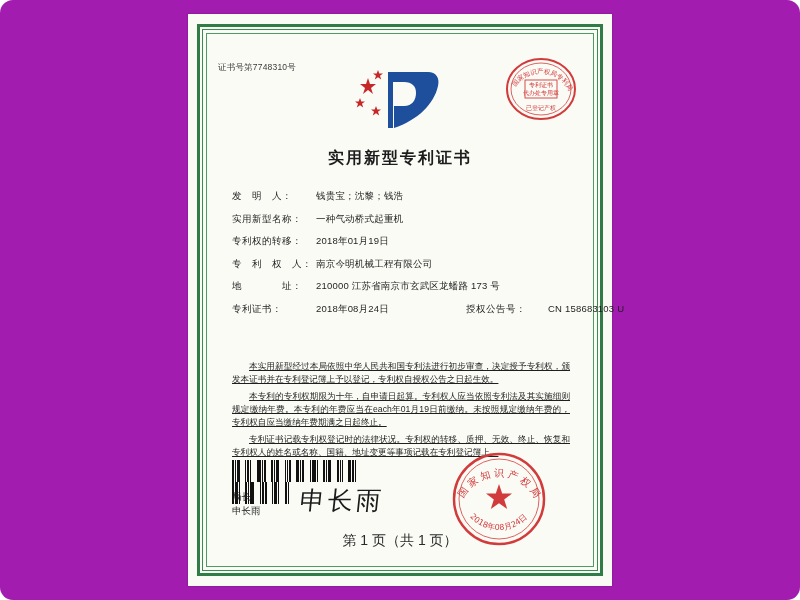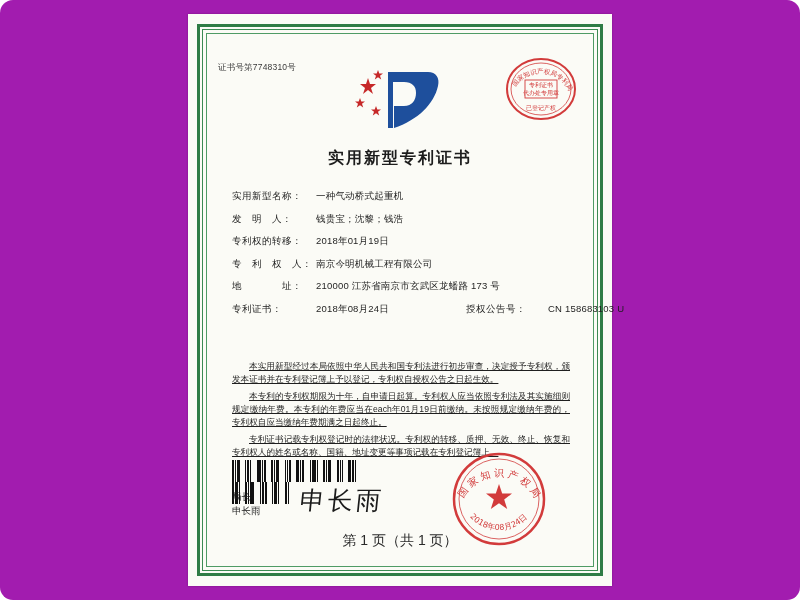--- a/index.html
+++ b/index.html
@@ -269,26 +269,26 @@
           <text x="37" y="35" font-size="6" fill="#d23b3b" text-anchor="middle" font-family="DejaVu Sans, sans-serif">专利证书</text>
           <text x="37" y="43" font-size="6" fill="#d23b3b" text-anchor="middle" font-family="DejaVu Sans, sans-serif">代办处专用章</text>
           <text x="37" y="58" font-size="6" fill="#d23b3b" text-anchor="middle" font-family="DejaVu Sans, sans-serif">已登记产权</text>
         </svg>
       </div>
 
       <div class="title">实用新型专利证书</div>
 
       <div class="fields">
         <div class="field-row">
+          <div class="field-label">发　明　人：</div>
+          <div class="field-value">钱贵宝；沈黎；钱浩</div>
+        </div>
+        <div class="field-row">
           <div class="field-label">实用新型名称：</div>
           <div class="field-value">一种气动桥式起重机</div>
-        </div>
-        <div class="field-row">
-          <div class="field-label">发　明　人：</div>
-          <div class="field-value">钱贵宝；沈黎；钱浩</div>
         </div>
         <div class="field-row">
           <div class="field-label">专利权的转移：</div>
           <div class="field-value">2018年01月19日</div>
         </div>
         <div class="field-row">
           <div class="field-label">专　利　权　人：</div>
           <div class="field-value">南京今明机械工程有限公司</div>
         </div>
         <div class="field-row">

